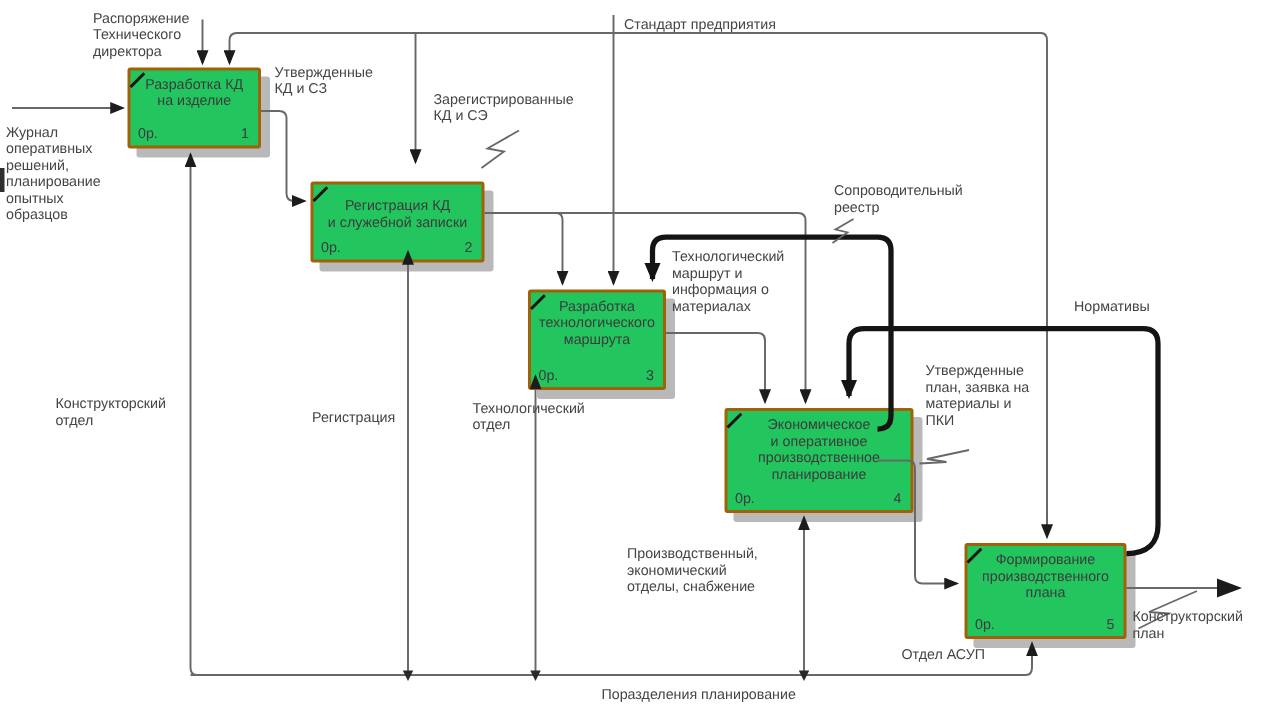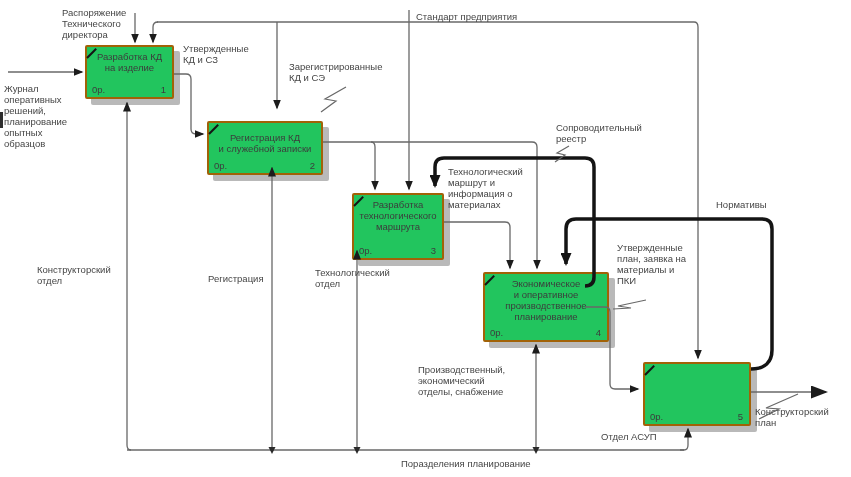--- a/index.html
+++ b/index.html
@@ -54,20 +54,23 @@
     <div class="btitle">Экономическое
 и оперативное
 производственное
 планирование</div>
     <span class="bcost">0р.</span>
     <span class="bnum">4</span>
   </div>
 
   <div class="box" style="left:643px;top:362px;width:108px;height:64px">
     <span class="corner"></span>
+    <div class="btitle">Формирование
+производственного
+плана</div>
     <span class="bcost">0р.</span>
     <span class="bnum">5</span>
   </div>
 
   <svg class="wires" width="851" height="477" viewBox="0 0 851 477">
     <defs>
       <marker id="a" markerUnits="userSpaceOnUse" markerWidth="10" markerHeight="8" viewBox="0 0 10 8" refX="8.5" refY="4" orient="auto">
           <path d="M0,0L10,4L0,8Z" fill="#1c1c1c"></path>
         </marker>
       <marker id="ab" markerUnits="userSpaceOnUse" markerWidth="17" markerHeight="13" viewBox="0 0 17 13" refX="15" refY="6.5" orient="auto">

